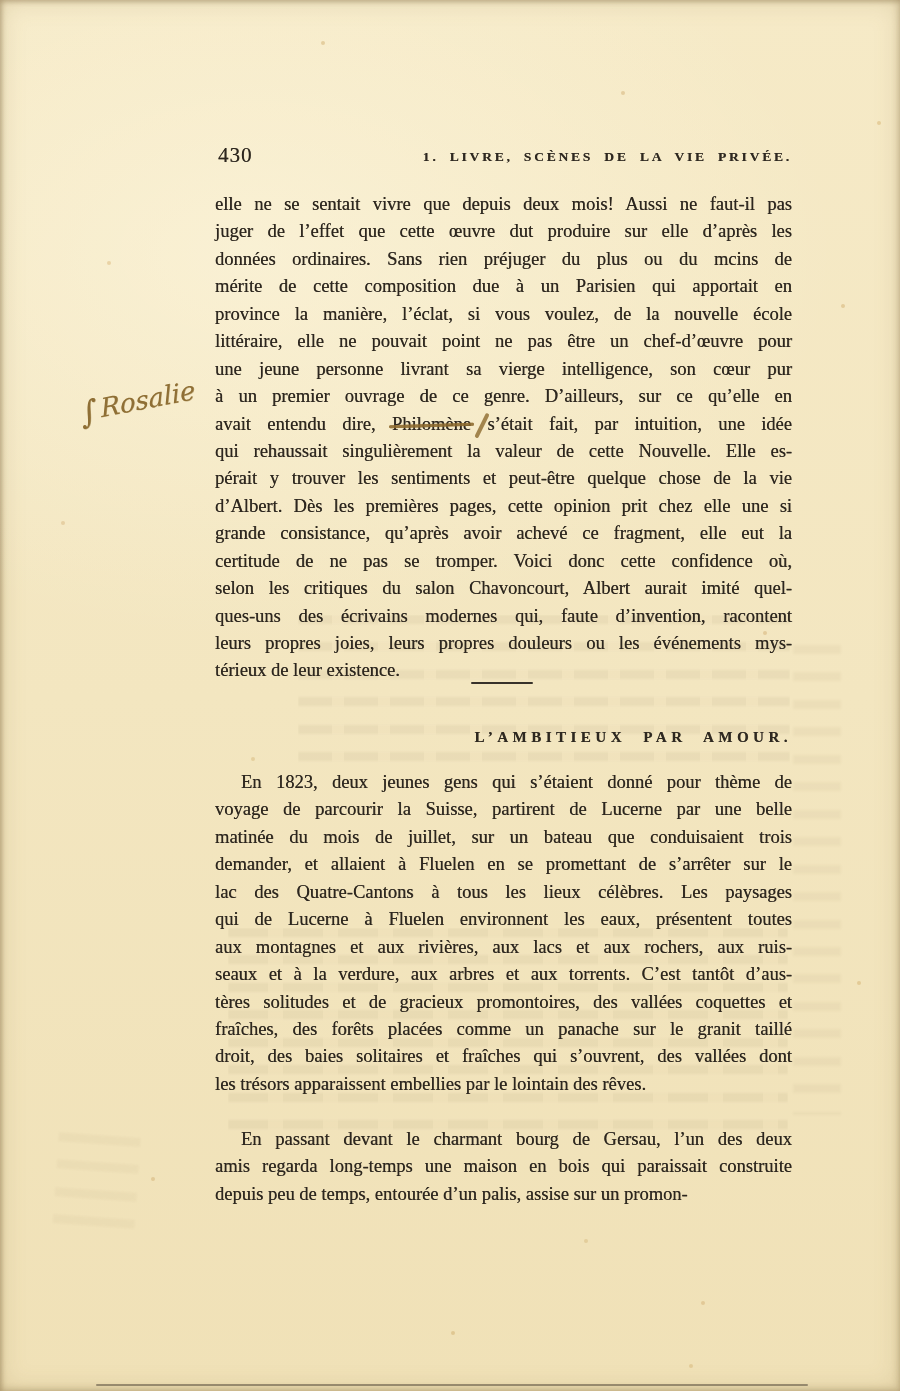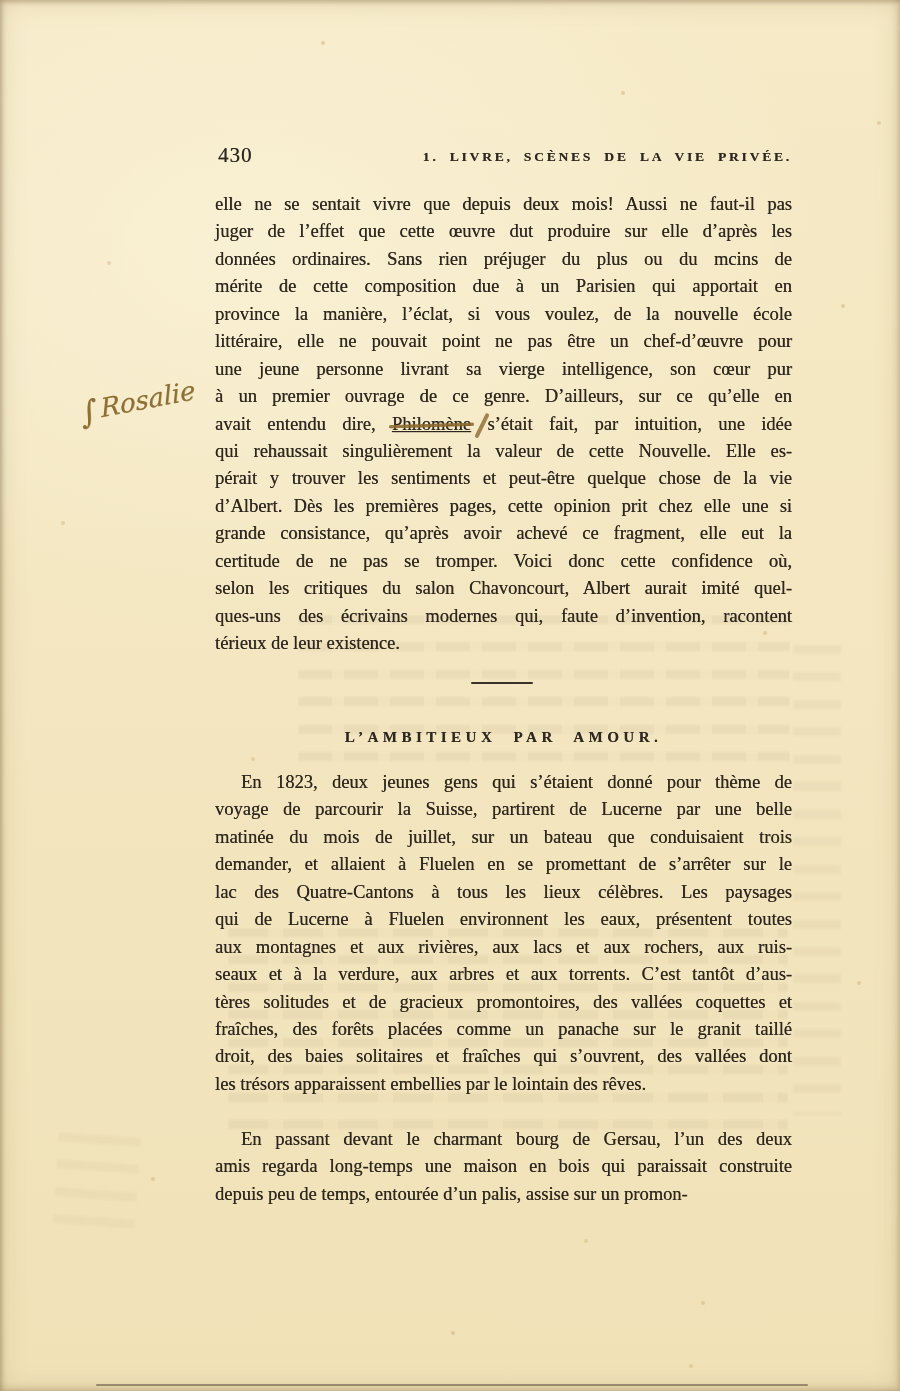--- a/index.html
+++ b/index.html
@@ -48,37 +48,37 @@
     text-shadow:.3px .3px .45px rgba(44,38,30,.72);
   }
   #para1{top:191px;}
   #para2{top:769px;}
   #para3{top:1126px;}
   .line{text-align:justify;text-align-last:justify;height:27.45px;white-space:normal;}
   .line.last{text-align-last:left;}
   .line.indent{text-indent:26px;}
 
   
-  .struck{position:relative;text-decoration:underline;}
+  .struck{position:relative;}
   .struck::after{
     content:"";position:absolute;left:-3px;right:-3px;top:50%;height:3.4px;
     background:#8d6a2e;border-radius:2px;transform:rotate(-1.6deg);opacity:.88;
     box-shadow:0 0 .6px rgba(141,106,46,.8);
   }
   .struck::before{
     content:"";position:absolute;right:-13px;top:-2px;width:3.6px;height:27px;
     background:#8d6a2e;border-radius:2px;transform:rotate(26deg);opacity:.8;
   }
 
   .divider{
     position:absolute;left:471px;top:682px;width:62px;height:2.4px;
     background:#38322a;border-radius:1px;
   }
   .heading{
-    position:absolute;left:215px;top:729px;width:577px;text-align:center;
+    position:absolute;left:215px;top:729px;width:577px;text-align:right;
     font-size:15px;font-weight:bold;letter-spacing:4.5px;word-spacing:9px;
     color:#2e2820;text-shadow:.25px .25px .35px rgba(44,38,30,.6);
   }
 
   .annotation{
     position:absolute;left:80px;top:384px;
     transform:rotate(-11deg) skewX(-6deg);
     font-family:"DejaVu Serif",serif;font-style:italic;
     font-size:26px;color:#8a692d;opacity:.95;
     text-shadow:.4px .4px .6px rgba(138,105,45,.5);
@@ -132,20 +132,21 @@
       <div class="line">une jeune personne livrant sa vierge intelligence, son cœur pur</div>
       <div class="line">à un premier ouvrage de ce genre. D’ailleurs, sur ce qu’elle en</div>
       <div class="line"><span>avait entendu dire, </span><span class="struck">Philomène</span><span> s’était fait, par intuition, une idée</span></div>
       <div class="line">qui rehaussait singulièrement la valeur de cette Nouvelle. Elle es-</div>
       <div class="line">pérait y trouver les sentiments et peut-être quelque chose de la vie</div>
       <div class="line">d’Albert. Dès les premières pages, cette opinion prit chez elle une si</div>
       <div class="line">grande consistance, qu’après avoir achevé ce fragment, elle eut la</div>
       <div class="line">certitude de ne pas se tromper. Voici donc cette confidence où,</div>
       <div class="line">selon les critiques du salon Chavoncourt, Albert aurait imité quel-</div>
       <div class="line">ques-uns des écrivains modernes qui, faute d’invention, racontent</div>
+      <div class="line">leurs propres joies, leurs propres douleurs ou les événements mys-</div>
       <div class="line last">térieux de leur existence.</div>
     </div>
 
   <div class="divider"></div>
   <div class="heading">L’AMBITIEUX PAR AMOUR.</div>
 
   <div class="textflow" id="para2">
       <div class="line indent">En 1823, deux jeunes gens qui s’étaient donné pour thème de</div>
       <div class="line">voyage de parcourir la Suisse, partirent de Lucerne par une belle</div>
       <div class="line">matinée du mois de juillet, sur un bateau que conduisaient trois</div>

